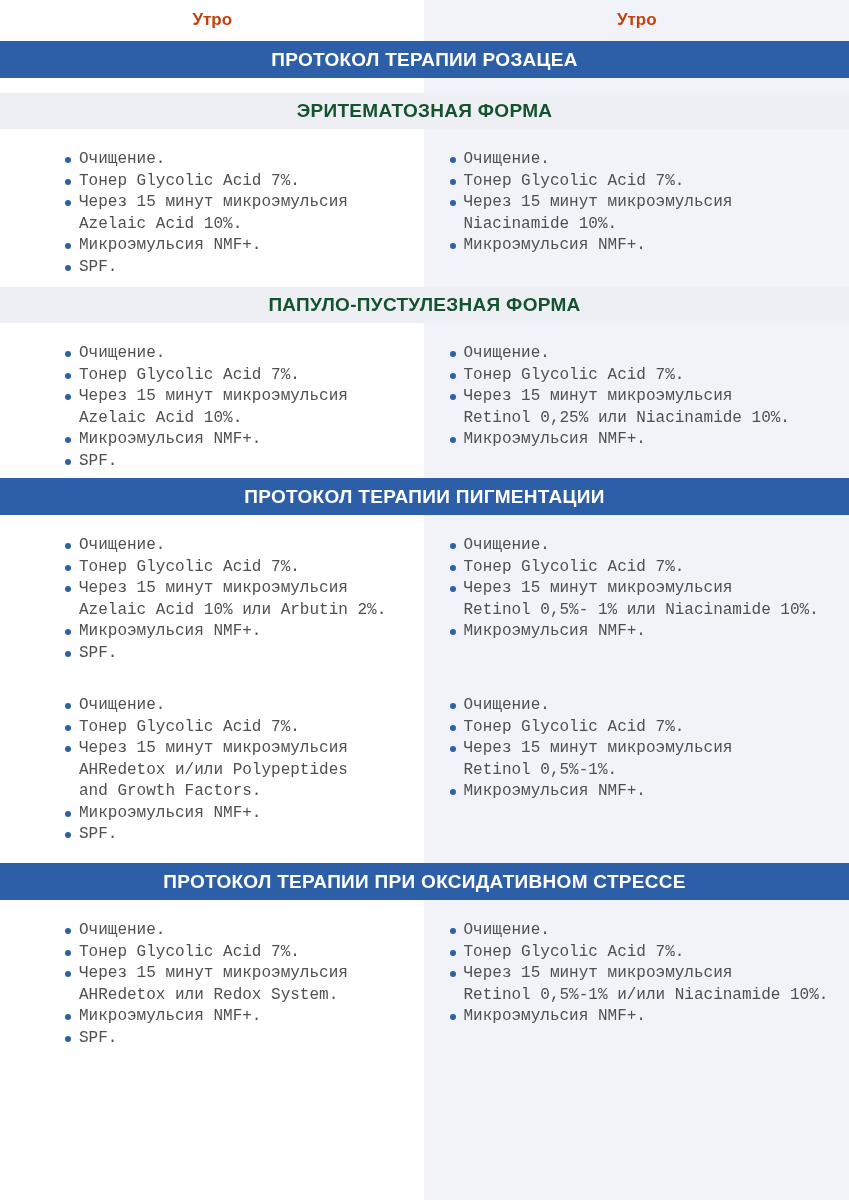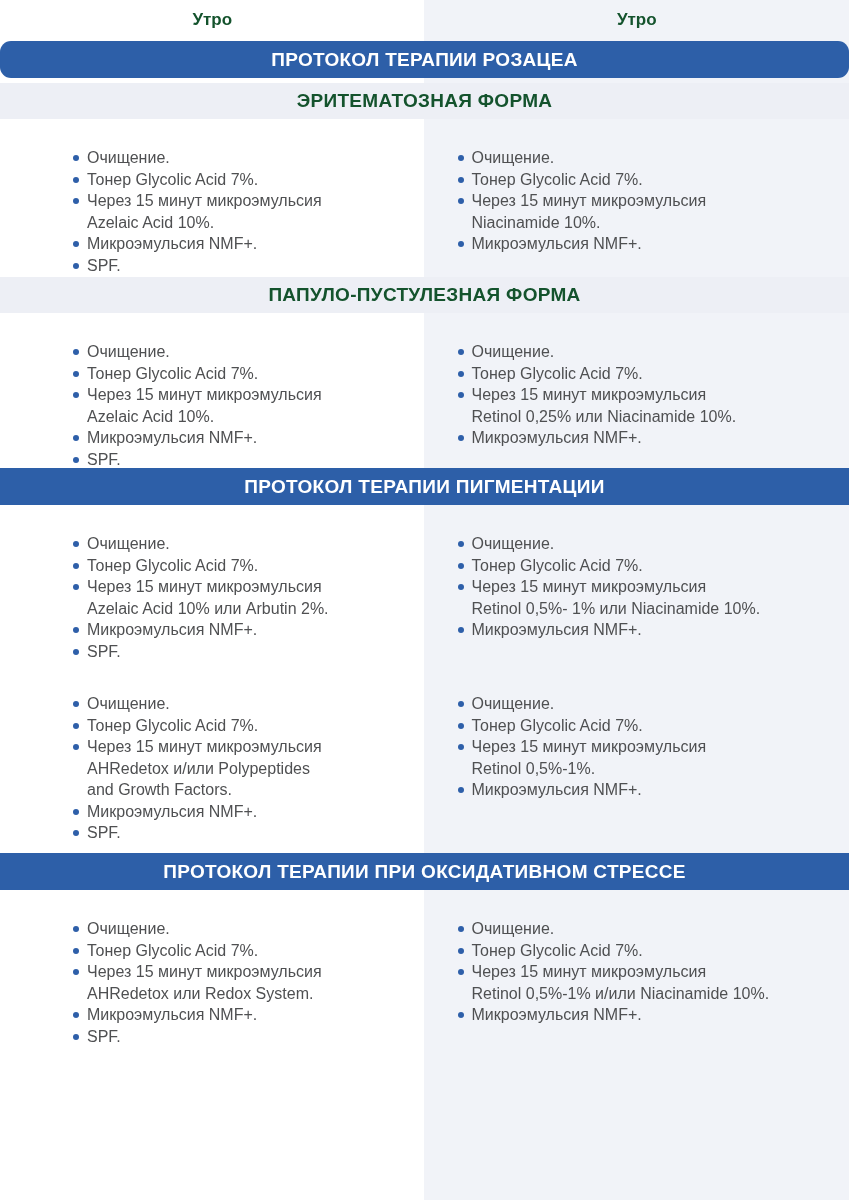--- a/index.html
+++ b/index.html
@@ -13,34 +13,34 @@
   }
   .evening-bg{
     position:absolute;left:424px;top:0;width:425px;height:1200px;
     background:#F1F3F8;z-index:0;
   }
   .day-header{
     flex:none;height:40px;display:flex;position:relative;z-index:1;
   }
   .day-header .col{
     width:50%;display:flex;align-items:center;justify-content:center;
-    color:#14532d;font-weight:bold;font-size:17px;
+    color:#c2410c;font-weight:bold;font-size:17px;
   }
   .banner{
     flex:none;display:flex;align-items:center;justify-content:center;
     font-weight:bold;font-size:19px;letter-spacing:0.3px;
     position:relative;z-index:1;text-align:center;
   }
   .banner.dark{height:37px;background:#2D5FA8;color:#FFFFFF;}
   .banner.light{height:36px;background:#EDEFF5;color:#14532d;}
-  .banner.first-dark{margin-top:1px;margin-bottom:5px;border-radius:11px;}
+  .banner.first-dark{margin-top:1px;margin-bottom:15px;}
   .row{flex:none;display:flex;position:relative;z-index:1;}
   .row.grow{flex:1;}
   .half{width:50%;box-sizing:border-box;}
-  ul.list{list-style:none;margin:16px;padding:12px 8px 0 57px;}
+  ul.list{list-style:none;margin:8px;padding:12px 8px 0 57px;font-family:Liberation Mono, monospace;}
   ul.list.evening{padding-left:17px;}
   ul.list li{
     display:flex;align-items:flex-start;
     color:#4F5052;font-size:16px;line-height:21.5px;
   }
   .dot{
     flex:none;width:6px;height:6px;border-radius:50%;
     background:#2E5FA9;margin:8px 8px 0 0;
   }
   .txt{white-space:pre-line;}

